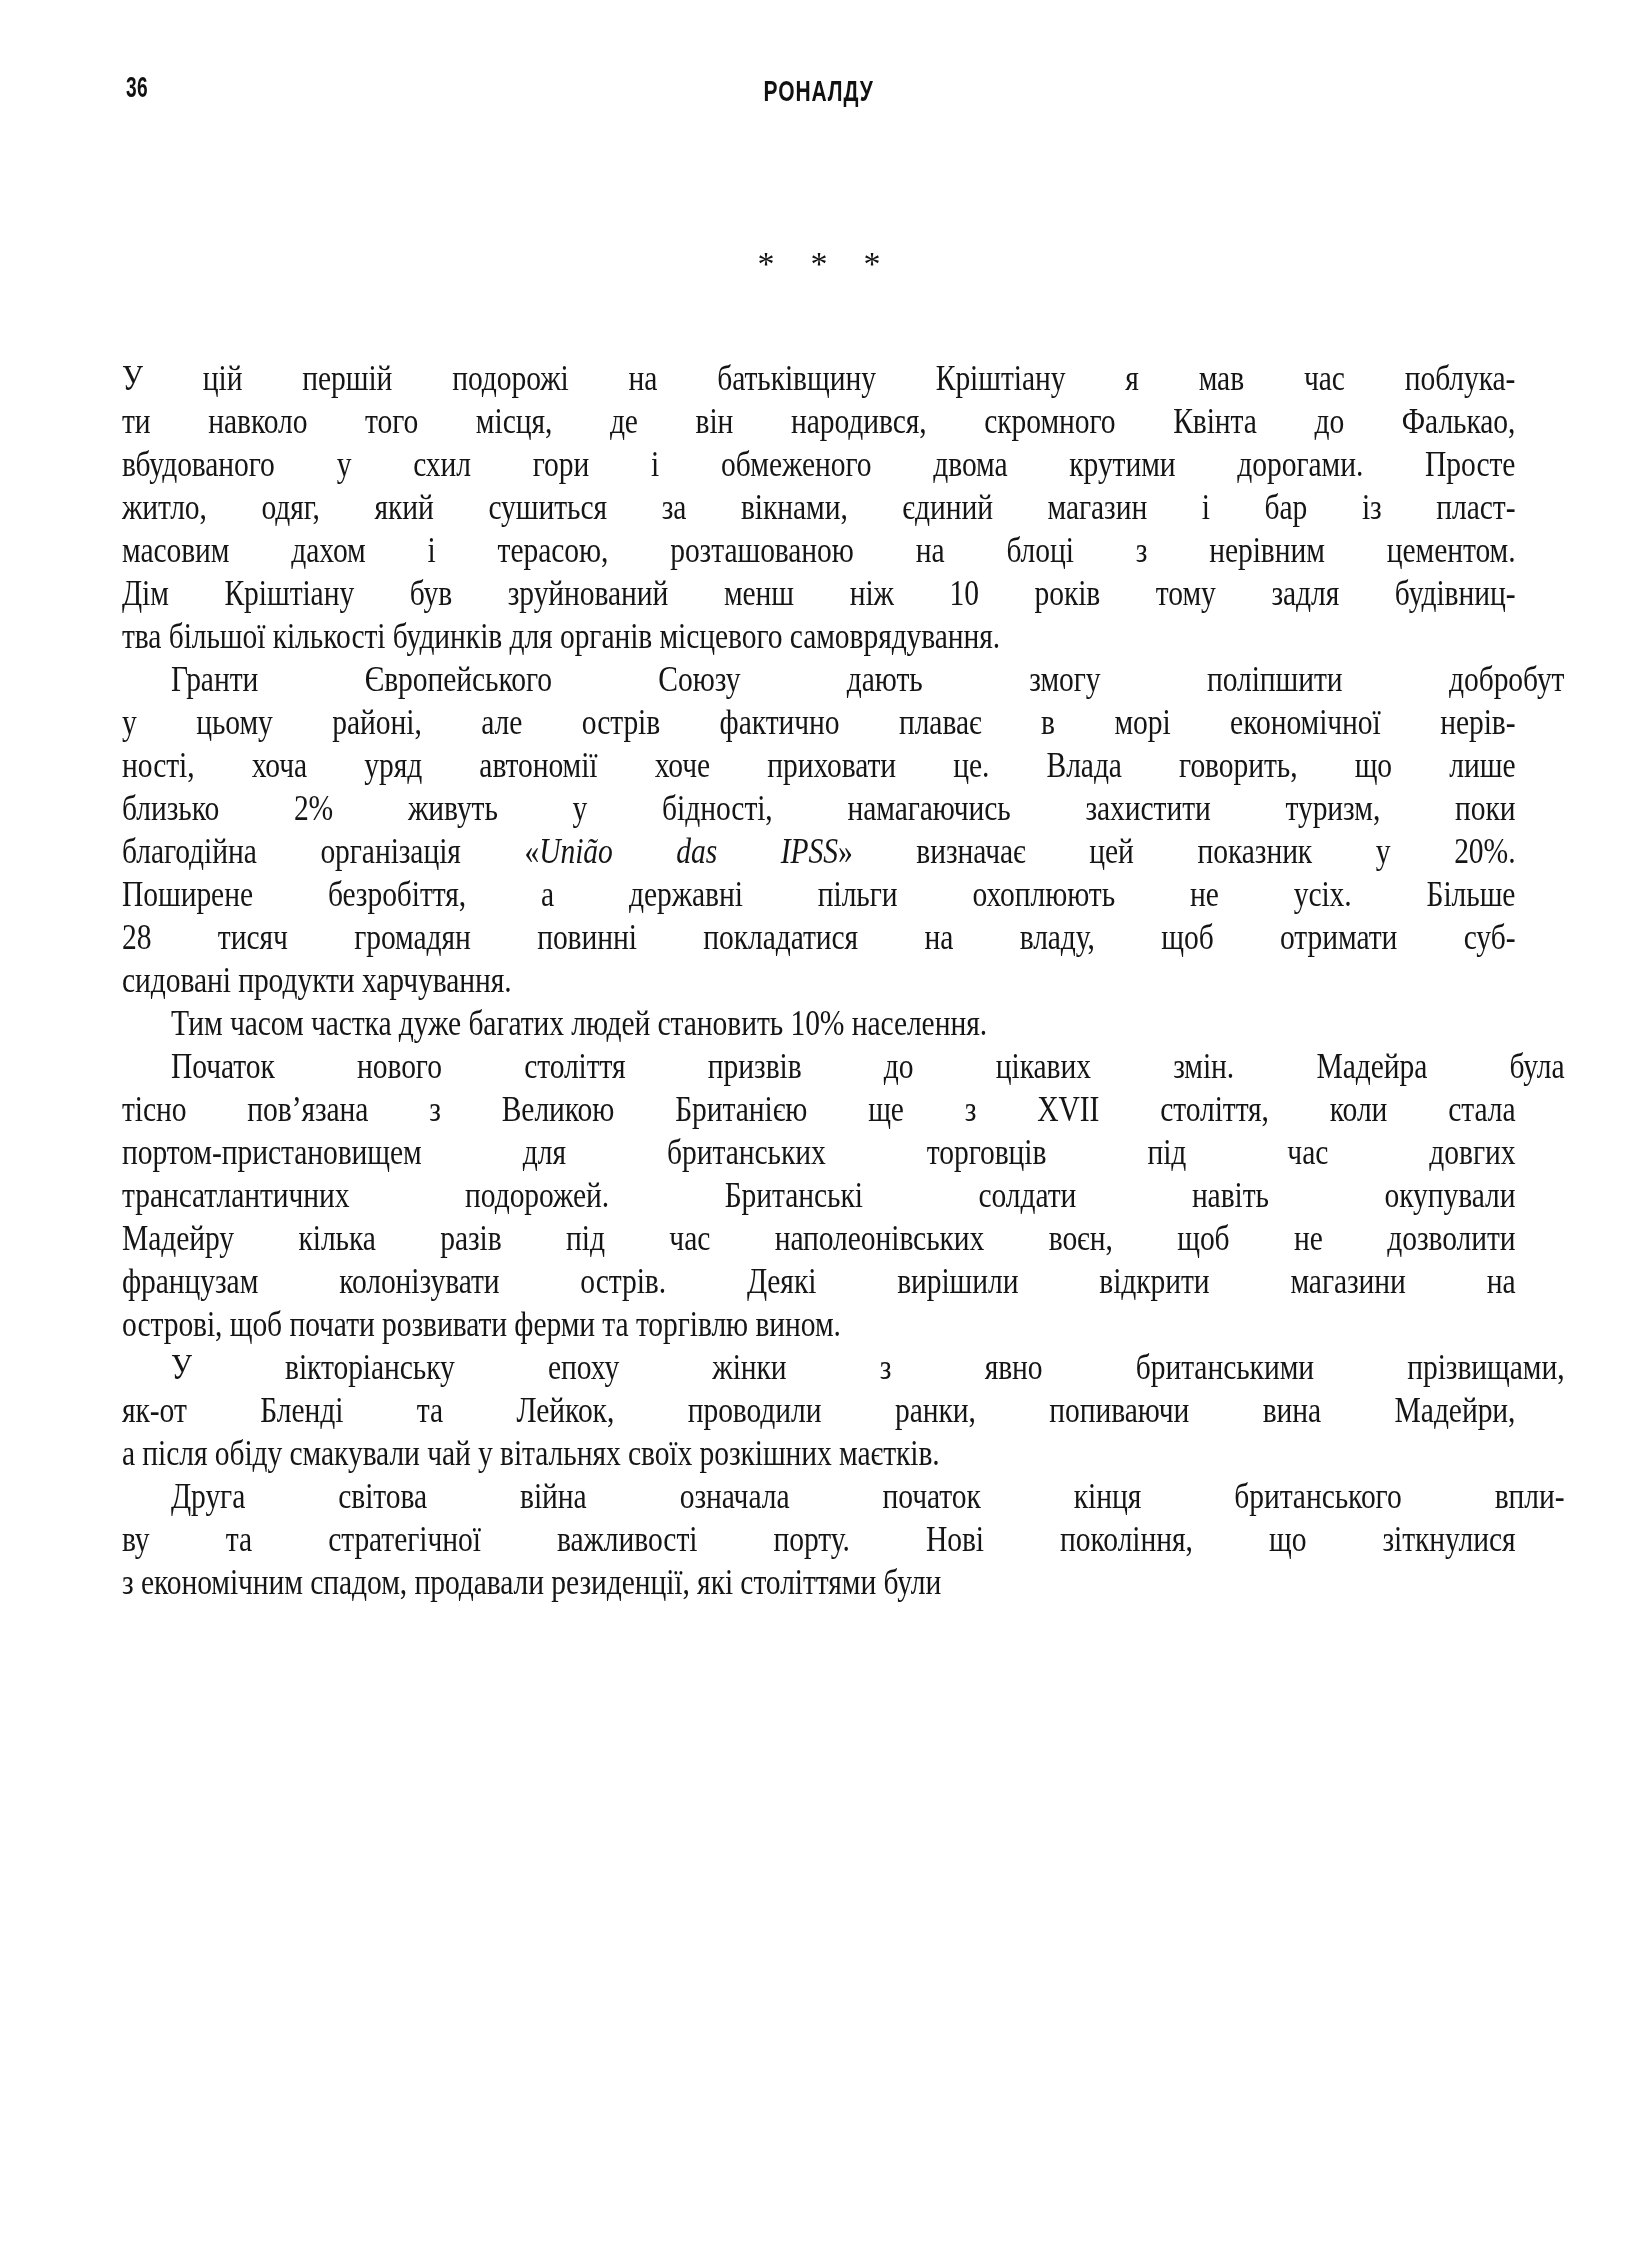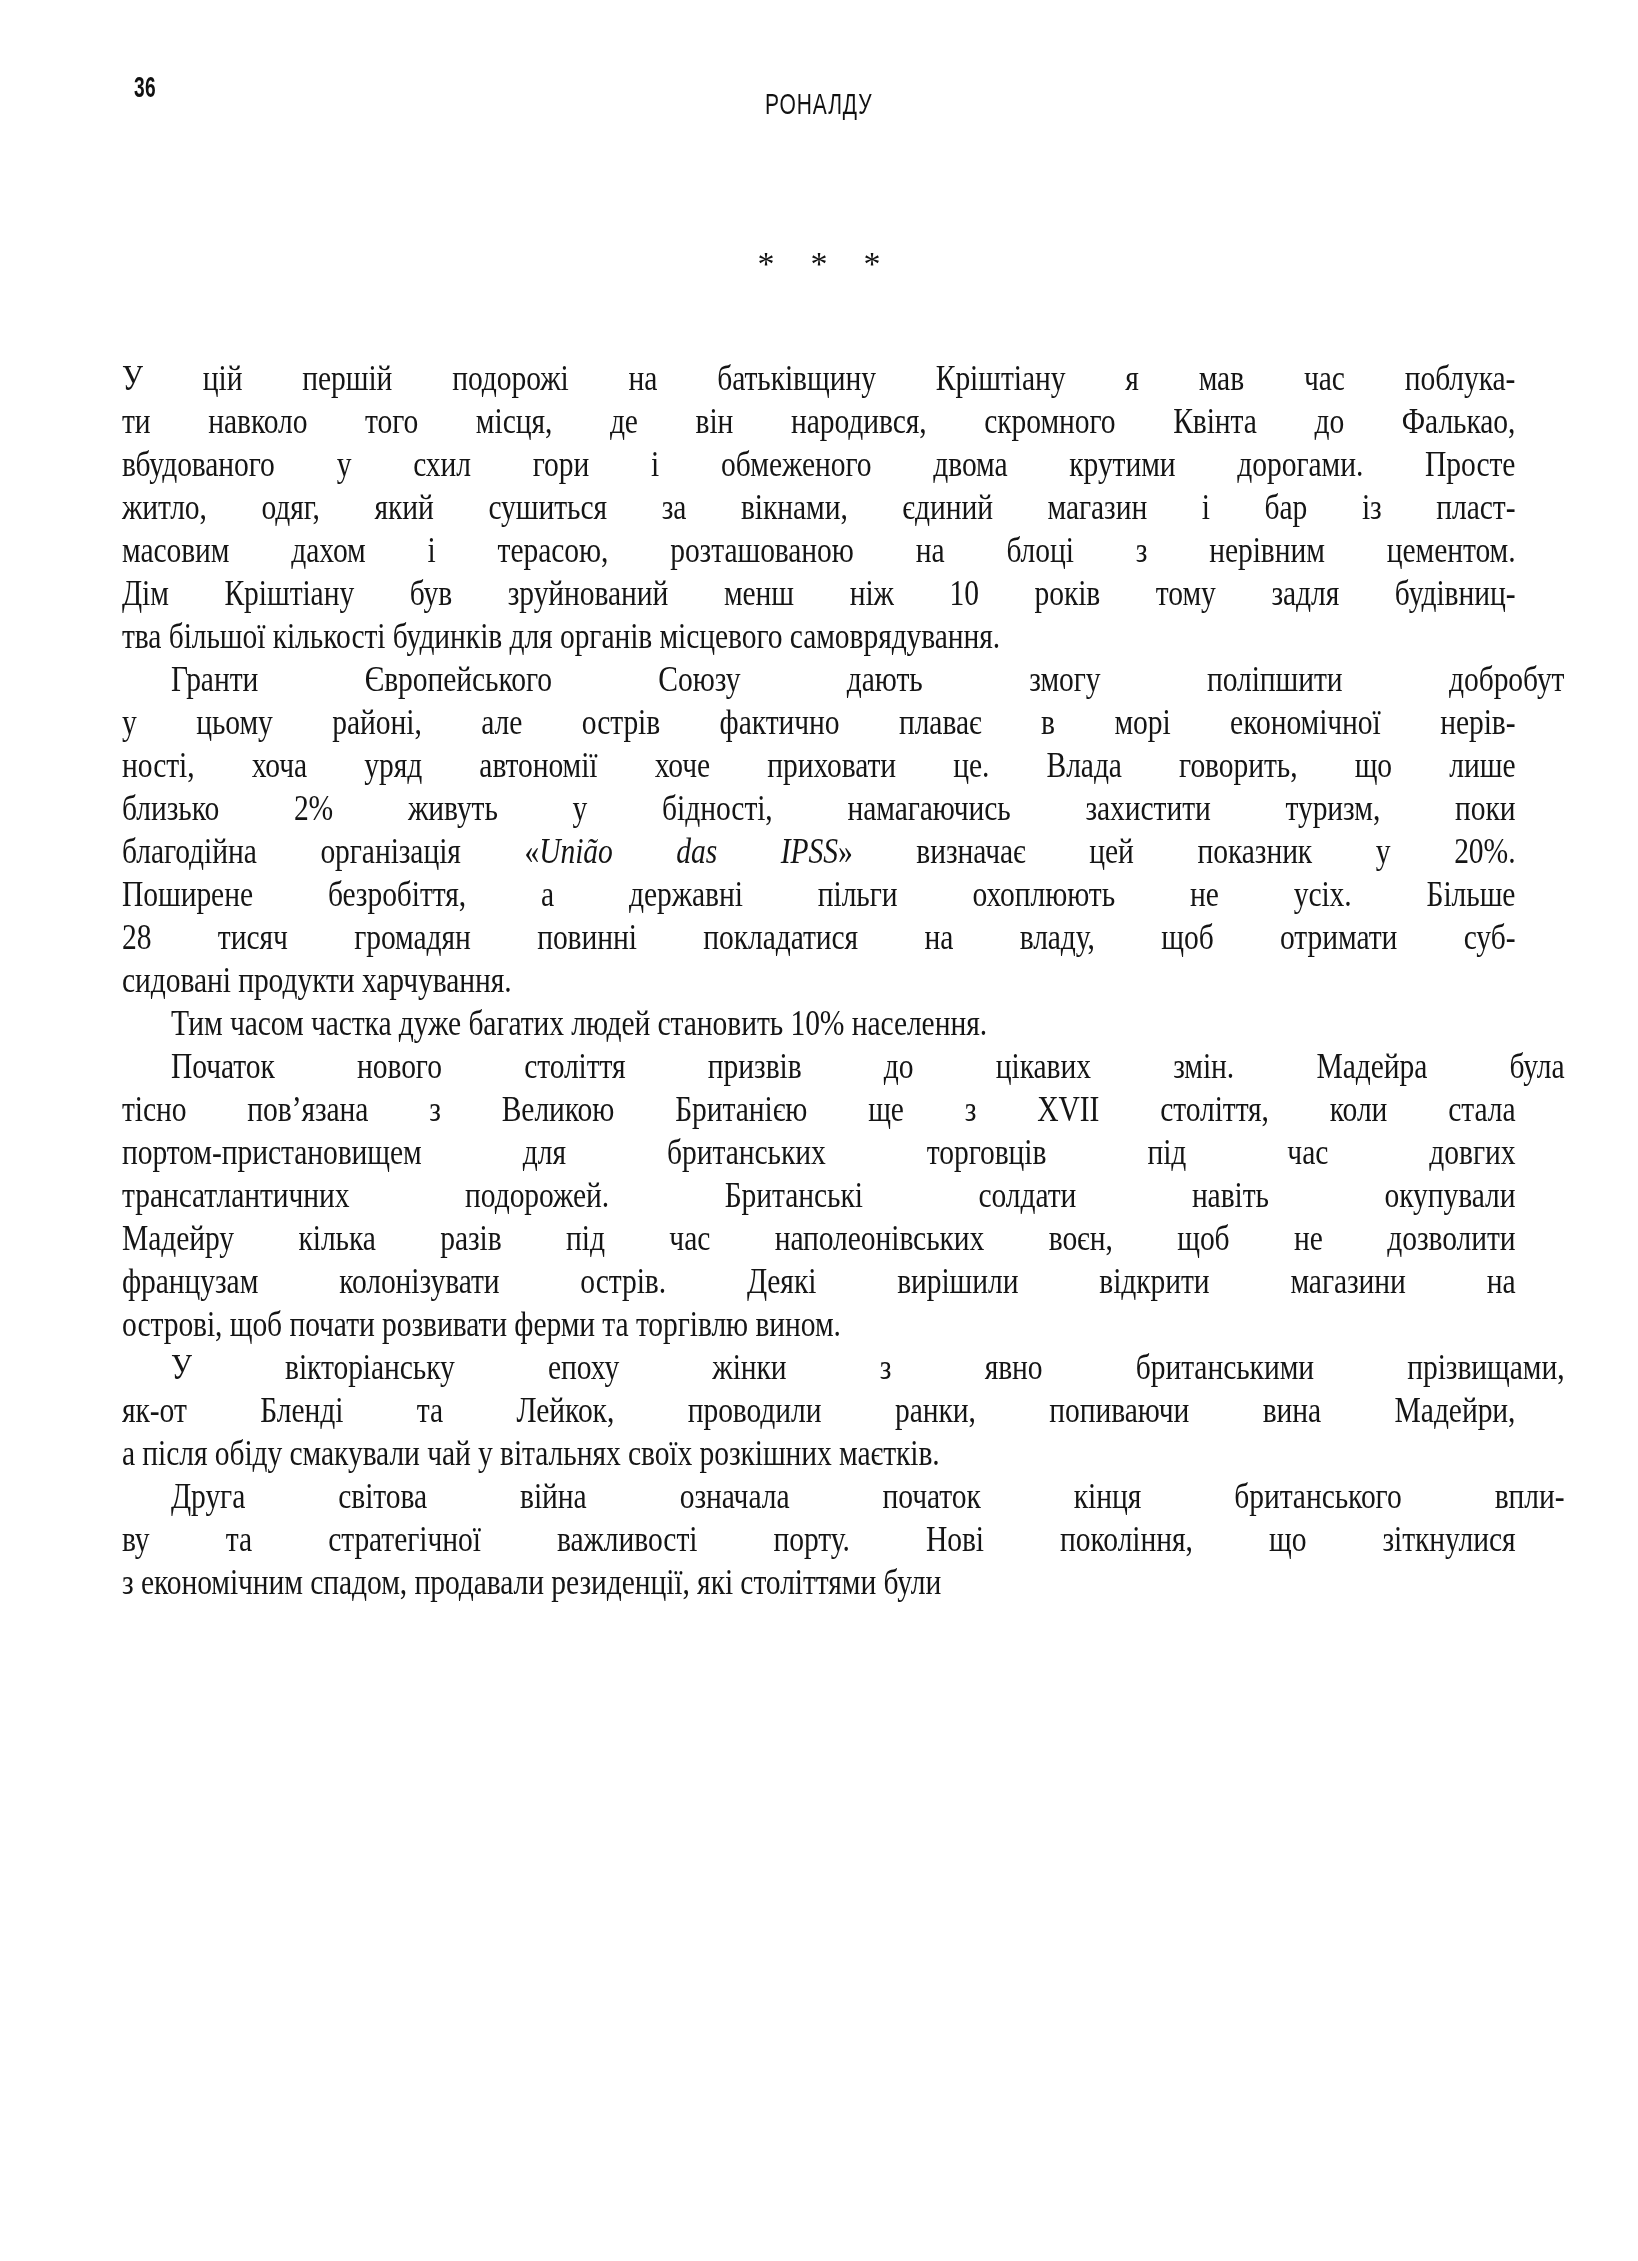--- a/index.html
+++ b/index.html
@@ -20,21 +20,21 @@
 
   .page {
     position: absolute;
     inset: 0;
     background: #ffffff;
   }
 
   
   .header-zone {
     position: absolute;
-    left: 12px;
+    left: 4px;
     right: 0;
     top: 73px;
     height: 60px;
   }
   .folio {
     position: absolute;
     left: 122px;
     top: 0;
     font-family: "Liberation Sans", "DejaVu Sans", sans-serif;
     font-size: 29px;
@@ -42,25 +42,25 @@
     letter-spacing: 0.4px;
     color: #111111;
     transform: scaleX(0.66);
     transform-origin: left top;
     line-height: 1;
   }
   .running-head {
     position: absolute;
     left: 0;
     right: 0;
-    top: 89px;
+    top: 76px;
     text-align: center;
     font-family: "Liberation Sans", "DejaVu Sans", sans-serif;
     font-size: 30px;
-    font-weight: 400;
+    font-weight: 700;
     letter-spacing: 1.3px;
     color: #111111;
     line-height: 1;
   }
   .running-head span {
     display: inline-block;
     transform: scaleX(0.70);
   }
 
   

